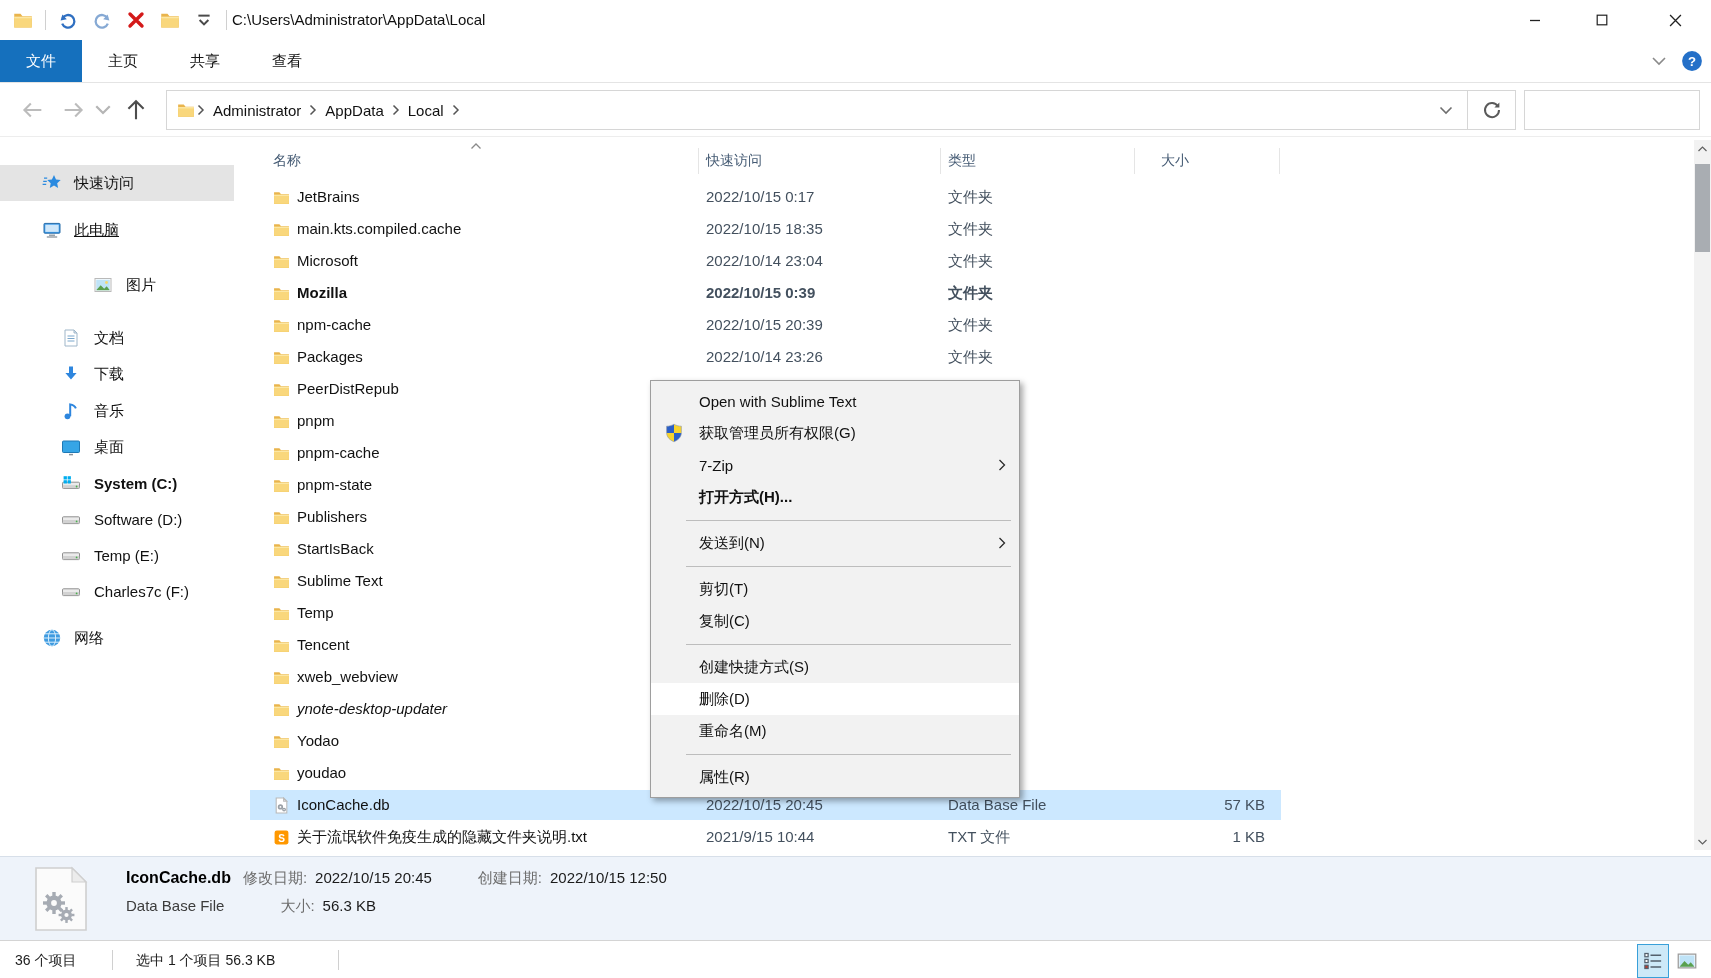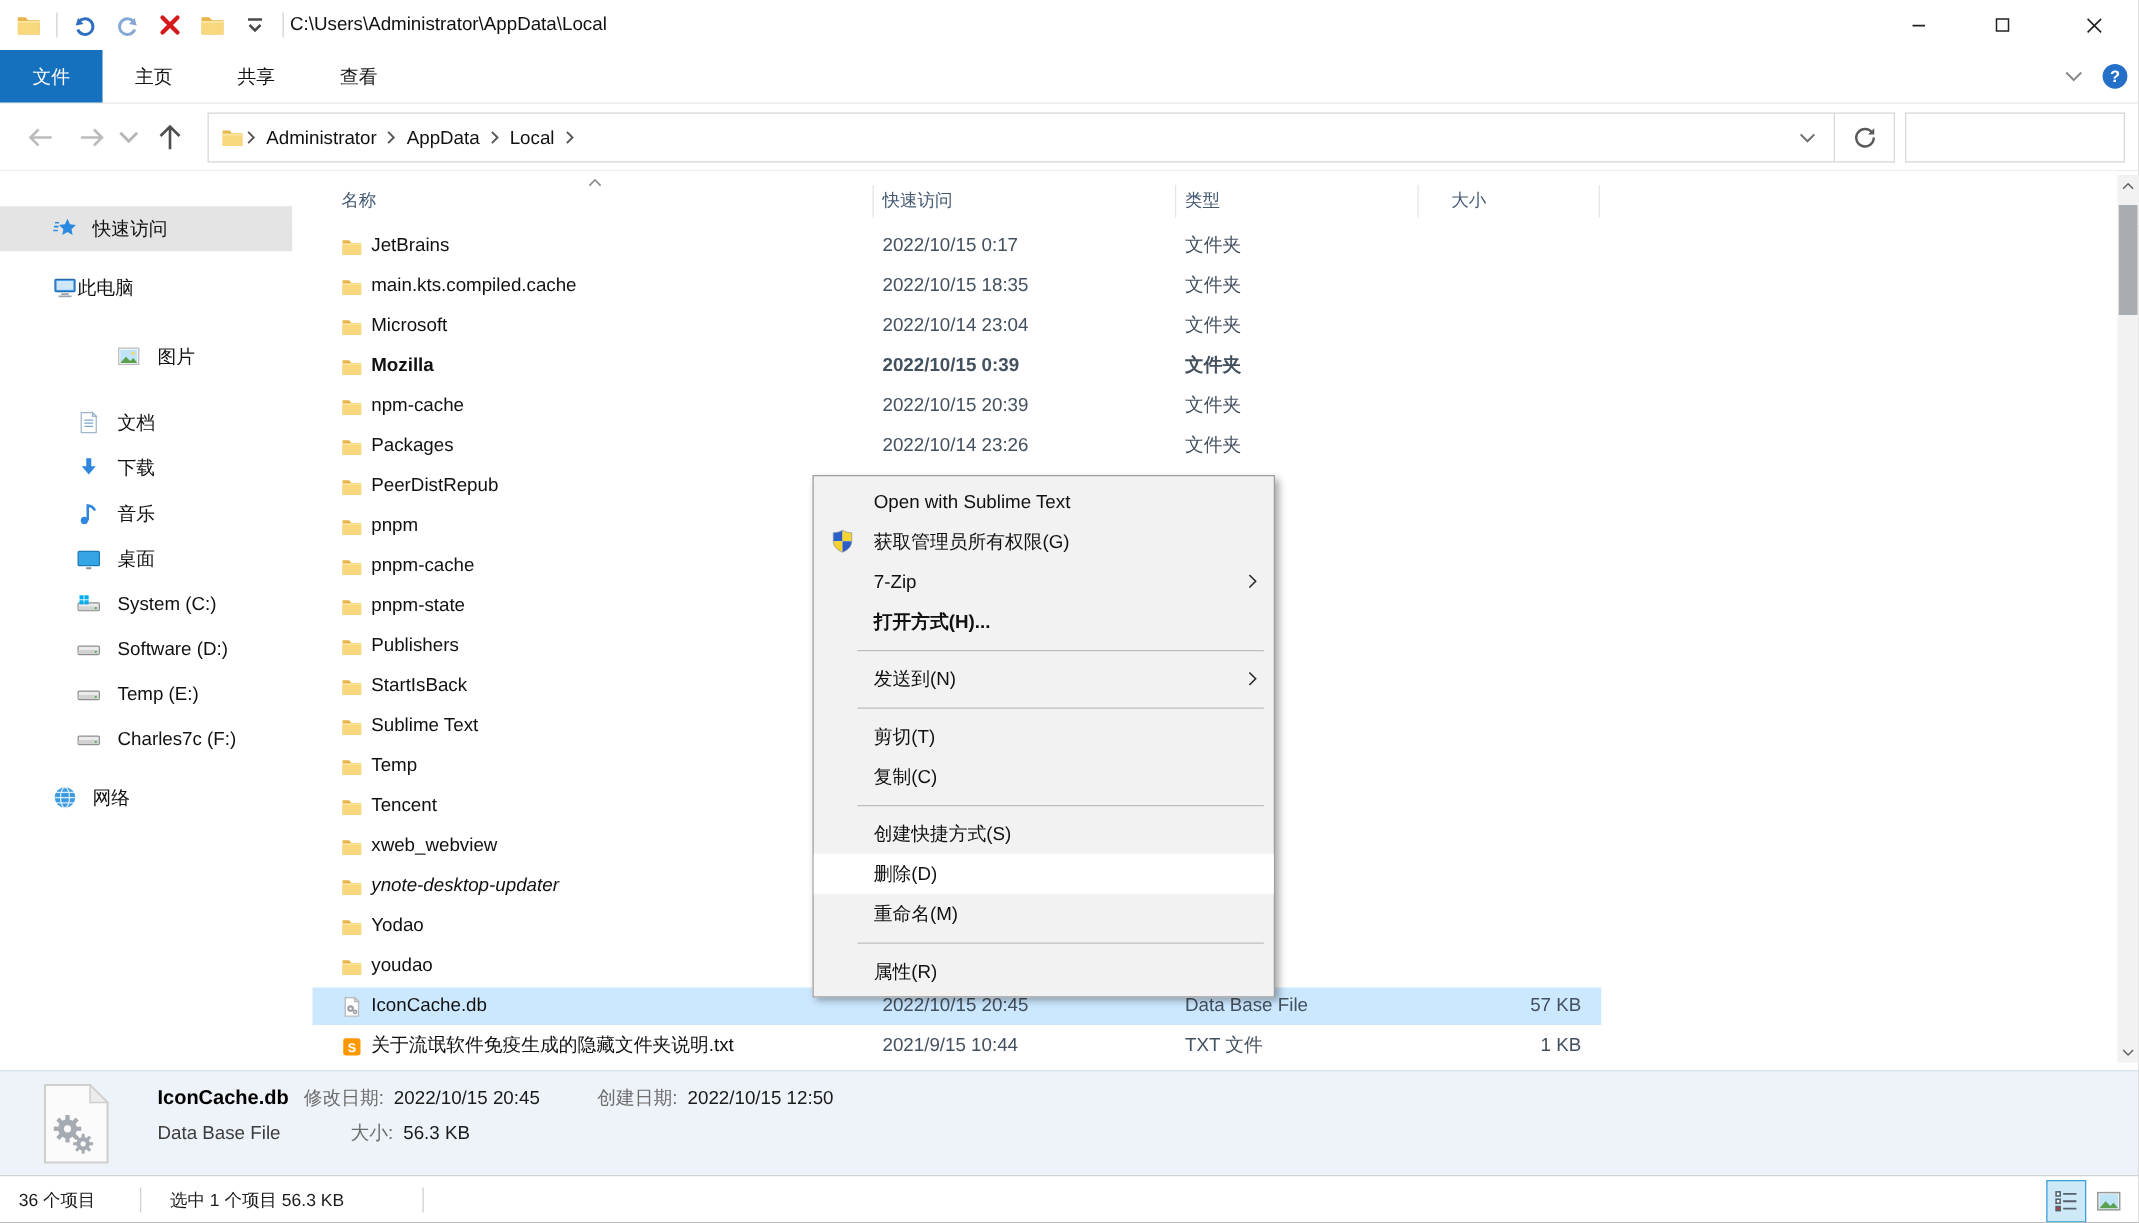--- a/index.html
+++ b/index.html
@@ -292,21 +292,21 @@
         <span class="lbl" style="left: 74px;">快速访问</span>
       </div>
       <div class="side-item" style="top: 75px;">
         <span class="ic" style="left: 42px; width: 20px; height: 20px;">
           <svg viewBox="0 0 20 20">
             <rect x="2" y="3.4" width="16" height="9.8" rx=".8" fill="#3e9bea" stroke="#276ca8"></rect>
             <rect x="3.3" y="4.7" width="13.4" height="7.2" fill="#cfe7fa"></rect>
             <path d="M7 15.3h6M4.8 17h10.4" stroke="#9aa3ab" stroke-width="1.4"></path>
           </svg>
         </span>
-        <span class="lbl" style="left: 62px;">此电脑</span>
+        <span class="lbl" style="left: 74px; text-decoration: underline;">此电脑</span>
       </div>
       <div class="side-item" style="top: 130px; margin-left: 32px;">
         <span class="ic" style="left: 61px; width: 20px; height: 20px;">
           <svg viewBox="0 0 20 20">
             <rect x="2" y="3.5" width="16" height="13" fill="#fff" stroke="#b9b9b9"></rect>
             <rect x="3.2" y="4.7" width="13.6" height="10.6" fill="#bfe3f7"></rect>
             <path d="M3.2 15.3l4.5-5 3.5 3.5 2.5-2.5 3.1 4z" fill="#5aa04f"></path>
             <circle cx="13.5" cy="7.5" r="1.4" fill="#f5d76e"></circle>
           </svg>
         </span>
@@ -355,21 +355,21 @@
             <rect x="1.8" y="12.2" width="16.4" height="3" fill="#d2d2d2"></rect>
             <g fill="#00adef">
               <rect x="2.6" y="3.2" width="3.3" height="3.3"></rect>
               <rect x="6.6" y="3.2" width="3.3" height="3.3"></rect>
               <rect x="2.6" y="7.2" width="3.3" height="3.3"></rect>
               <rect x="6.6" y="7.2" width="3.3" height="3.3"></rect>
             </g>
             <circle cx="15.6" cy="13.5" r=".9" fill="#49b04d"></circle>
           </svg>
         </span>
-        <span class="lbl" style="left: 94px;">System (C:)</span>
+        <span class="lbl" style="left: 94px; font-weight: bold;">System (C:)</span>
       </div>
       <div class="side-item" style="top: 364px;">
         <span class="ic" style="left: 61px; width: 20px; height: 20px;">
           <svg viewBox="0 0 20 20">
             <rect x="1.5" y="7.8" width="17" height="6.8" rx="1" fill="#ebebeb" stroke="#8f8f8f"></rect>
             <rect x="1.8" y="11" width="16.4" height="3.2" fill="#d2d2d2"></rect>
             <circle cx="15.6" cy="12.4" r=".9" fill="#49b04d"></circle>
           </svg>
         </span>
         <span class="lbl" style="left: 94px;">Software (D:)</span>

